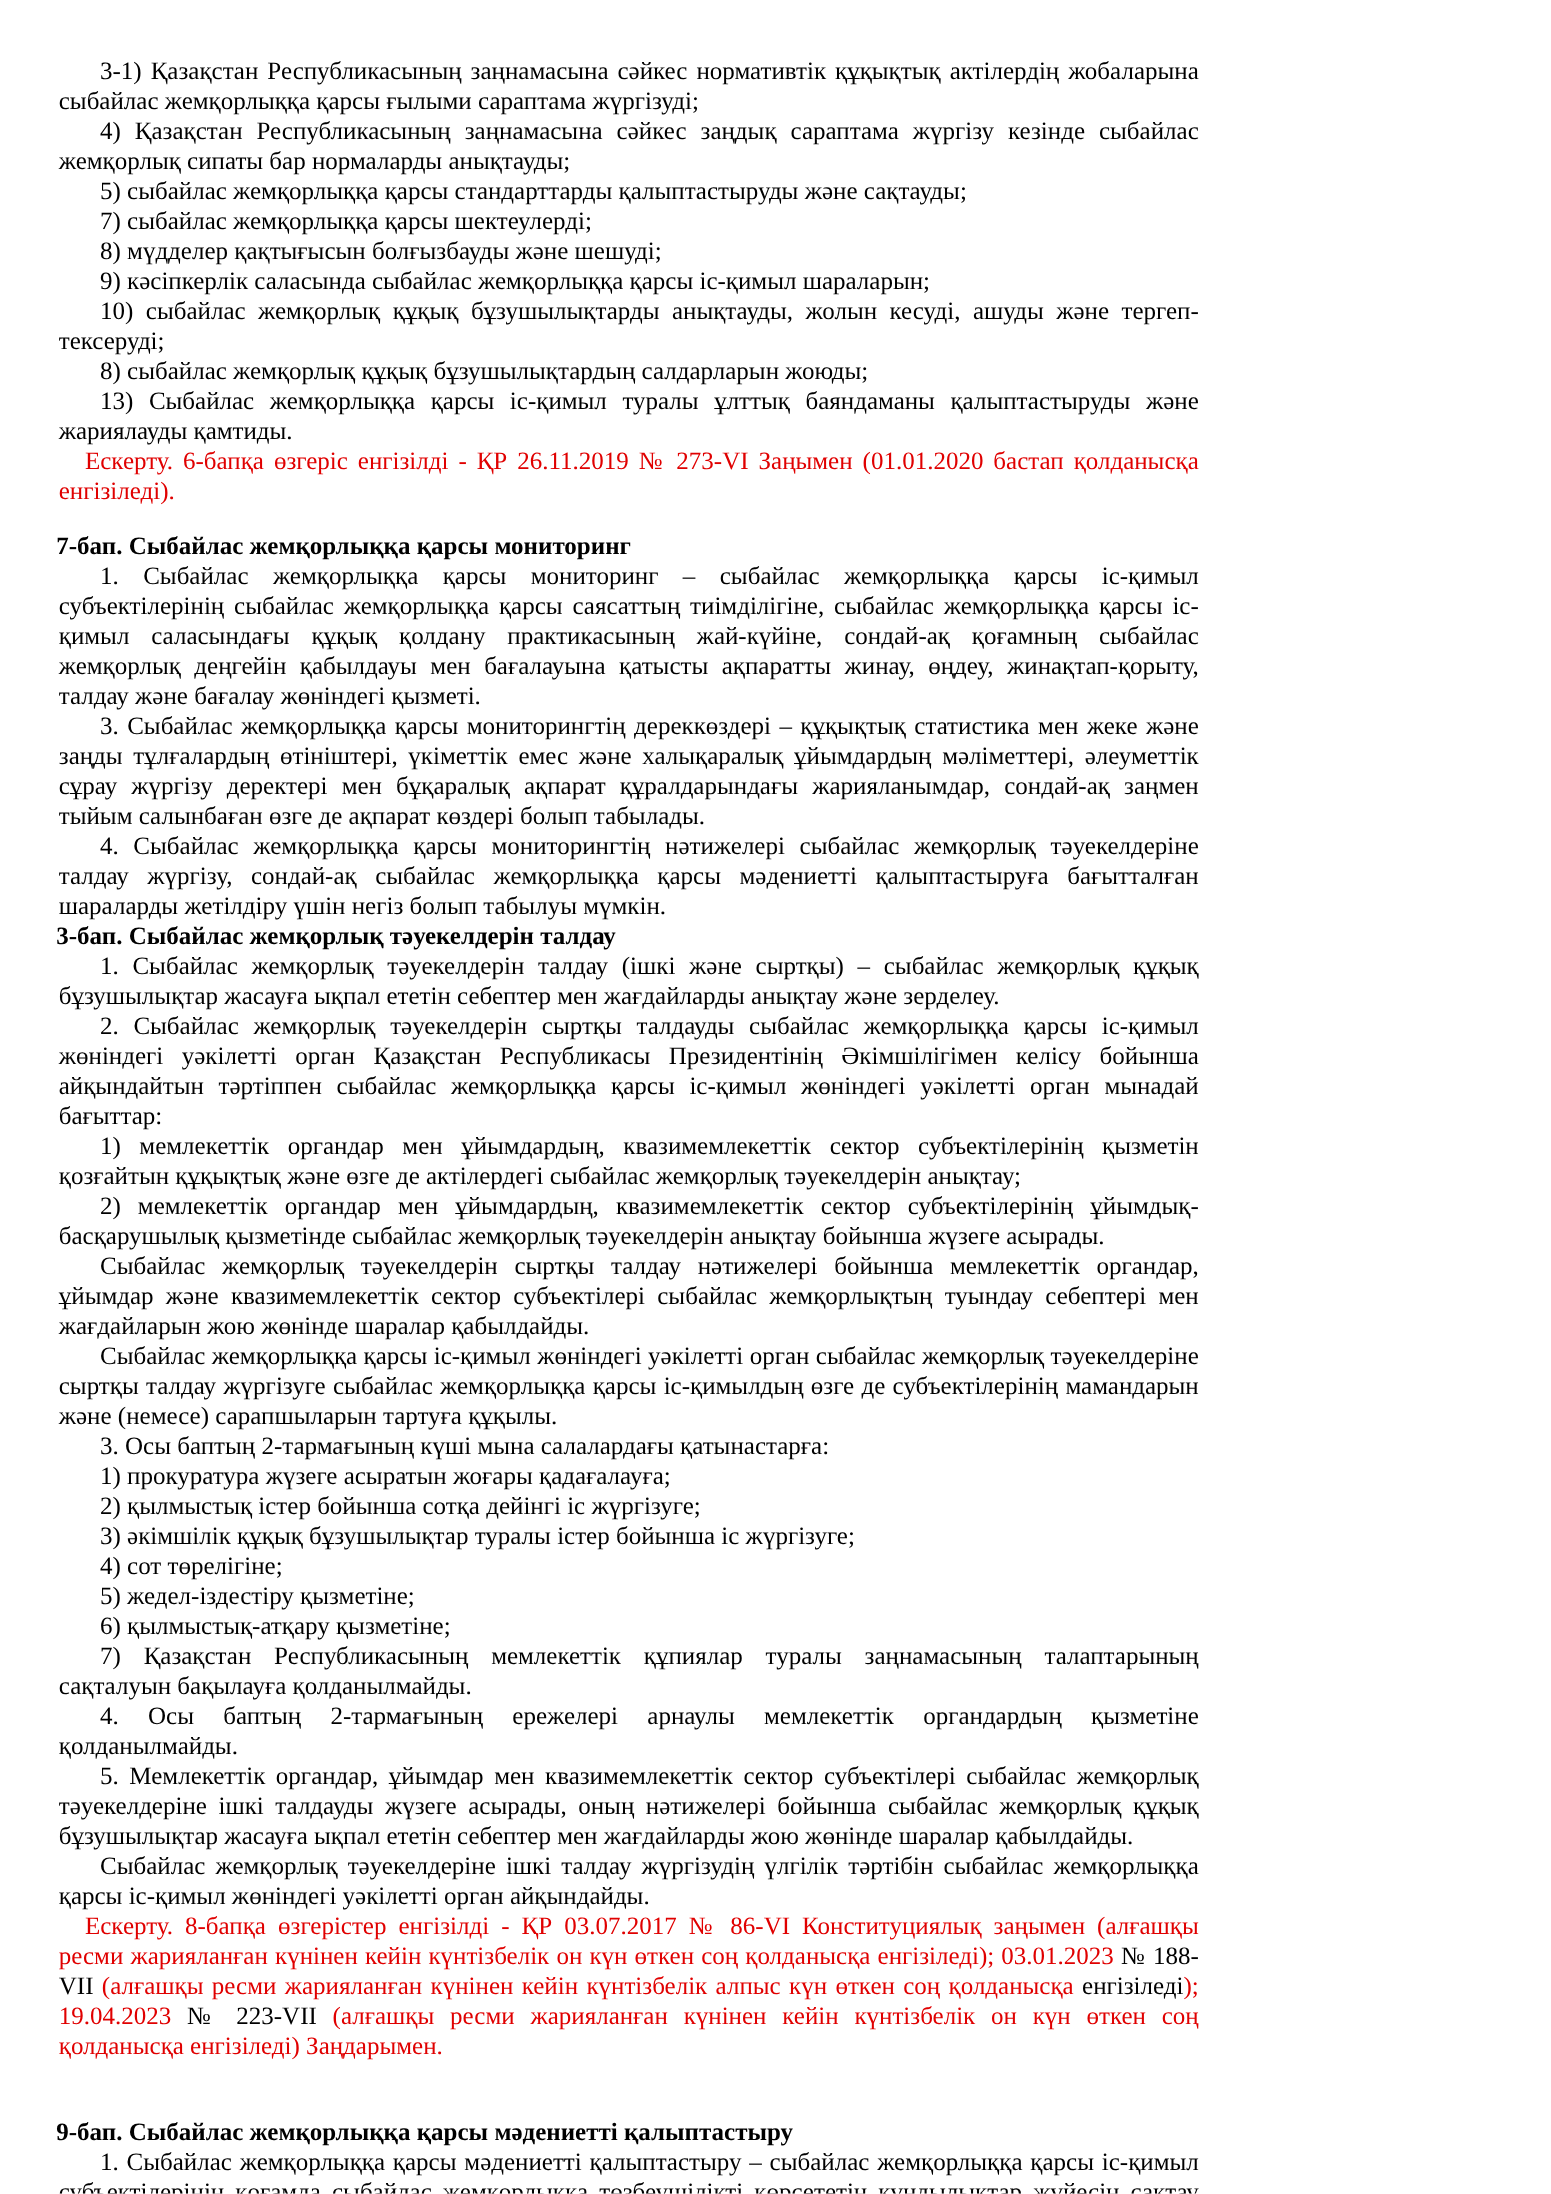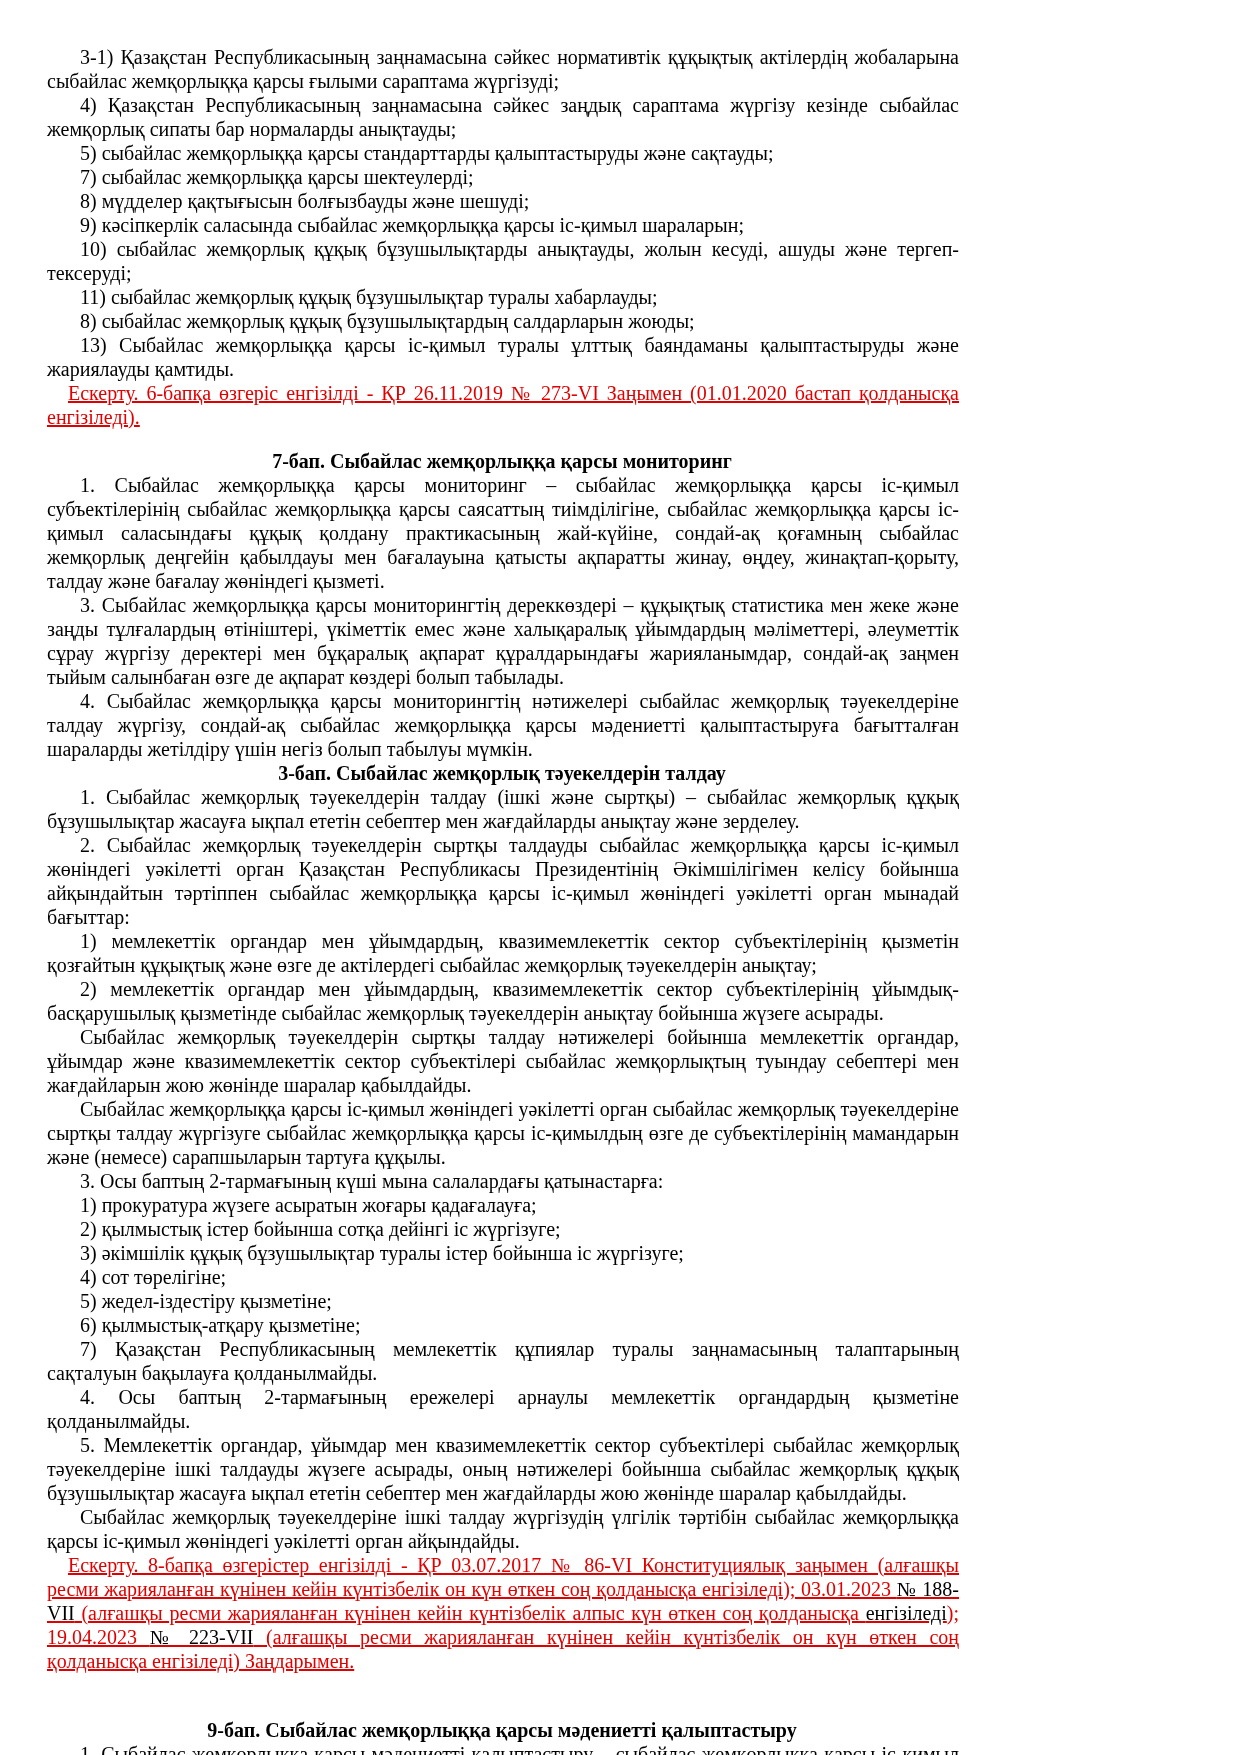--- a/index.html
+++ b/index.html
@@ -10,37 +10,36 @@
     padding: 45px 46px 0 47px;
     background: #ffffff;
     color: #000000;
     font-family: "Liberation Serif", "DejaVu Serif", serif;
     font-size: 20px;
     line-height: 24px;
     text-align: justify;
     overflow: hidden;
   }
   p.para   { margin: 0; text-indent: 33px; }
-  p.note   { margin: 0; text-indent: 21px; color: var(--note-red, #e00000); text-decoration: underline; }
-  p.heading{ margin: 0 0 0 -2px; text-indent: 0; text-align: center; font-weight: bold; }
+  p.note   { margin: 0; text-indent: 21px; color: var(--note-red, #e00000); }
+  p.heading{ margin: 0 0 0 -2px; text-indent: 0; text-align: left; font-weight: bold; }
   .gap-s { height: 20px; }
   .gap-l { height: 45px; }
 </style>
 </head>
 <body>
 
 <div class="page">
   <p class="para">3-1) Қазақстан Республикасының заңнамасына сәйкес нормативтік құқықтық актілердің жобаларына сыбайлас жемқорлыққа қарсы ғылыми сараптама жүргізуді;</p>
   <p class="para">4) Қазақстан Республикасының заңнамасына сәйкес заңдық сараптама жүргізу кезінде сыбайлас жемқорлық сипаты бар нормаларды анықтауды;</p>
   <p class="para">5) сыбайлас жемқорлыққа қарсы стандарттарды қалыптастыруды және сақтауды;</p>
   <p class="para">7) сыбайлас жемқорлыққа қарсы шектеулерді;</p>
   <p class="para">8) мүдделер қақтығысын болғызбауды және шешуді;</p>
   <p class="para">9) кәсіпкерлік саласында сыбайлас жемқорлыққа қарсы іс-қимыл шараларын;</p>
   <p class="para">10) сыбайлас жемқорлық құқық бұзушылықтарды анықтауды, жолын кесуді, ашуды және тергеп-тексеруді;</p>
-  <p class="para">11) сыбайлас жемқорлық құқық бұзушылықтар туралы хабарлауды;</p>
   <p class="para">8) сыбайлас жемқорлық құқық бұзушылықтардың салдарларын жоюды;</p>
   <p class="para">13) Сыбайлас жемқорлыққа қарсы іс-қимыл туралы ұлттық баяндаманы қалыптастыруды және жариялауды қамтиды.</p>
   <p class="note">Ескерту. 6-бапқа өзгеріс енгізілді - ҚР 26.11.2019 № 273-VI Заңымен (01.01.2020 бастап қолданысқа енгізіледі).</p>
 
   <div class="gap-s"></div>
 
   <p class="heading">7-бап. Сыбайлас жемқорлыққа қарсы мониторинг</p>
   <p class="para">1. Сыбайлас жемқорлыққа қарсы мониторинг – сыбайлас жемқорлыққа қарсы іс-қимыл субъектілерінің сыбайлас жемқорлыққа қарсы саясаттың тиімділігіне, сыбайлас жемқорлыққа қарсы іс-қимыл саласындағы құқық қолдану практикасының жай-күйіне, сондай-ақ қоғамның сыбайлас жемқорлық деңгейін қабылдауы мен бағалауына қатысты ақпаратты жинау, өңдеу, жинақтап-қорыту, талдау және бағалау жөніндегі қызметі.</p>
   <p class="para">3. Сыбайлас жемқорлыққа қарсы мониторингтің дереккөздері – құқықтық статистика мен жеке және заңды тұлғалардың өтініштері, үкіметтік емес және халықаралық ұйымдардың мәліметтері, әлеуметтік сұрау жүргізу деректері мен бұқаралық ақпарат құралдарындағы жарияланымдар, сондай-ақ заңмен тыйым салынбаған өзге де ақпарат көздері болып табылады.</p>
   <p class="para">4. Сыбайлас жемқорлыққа қарсы мониторингтің нәтижелері сыбайлас жемқорлық тәуекелдеріне талдау жүргізу, сондай-ақ сыбайлас жемқорлыққа қарсы мәдениетті қалыптастыруға бағытталған шараларды жетілдіру үшін негіз болып табылуы мүмкін.</p>

